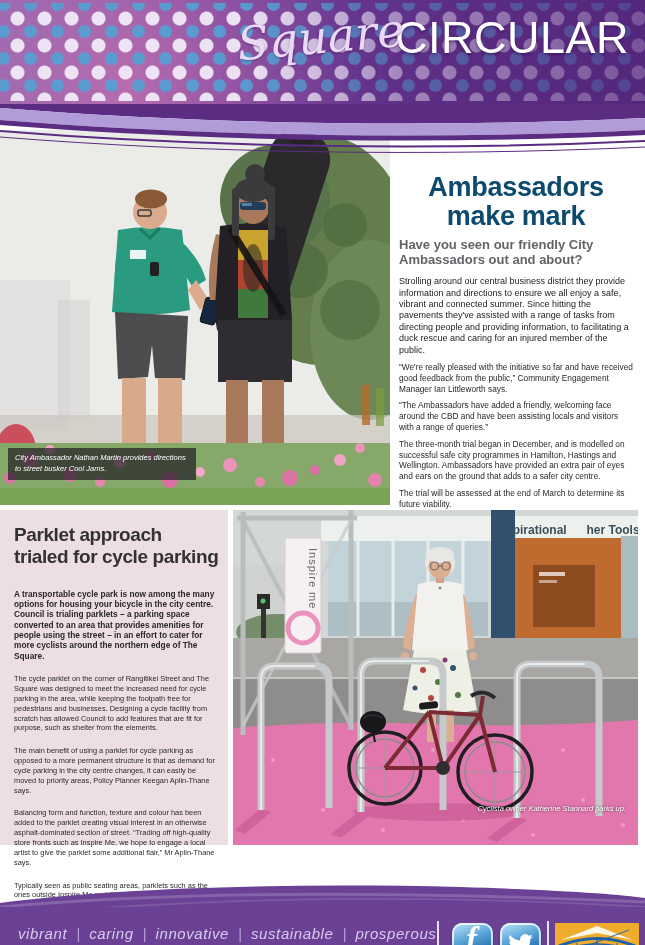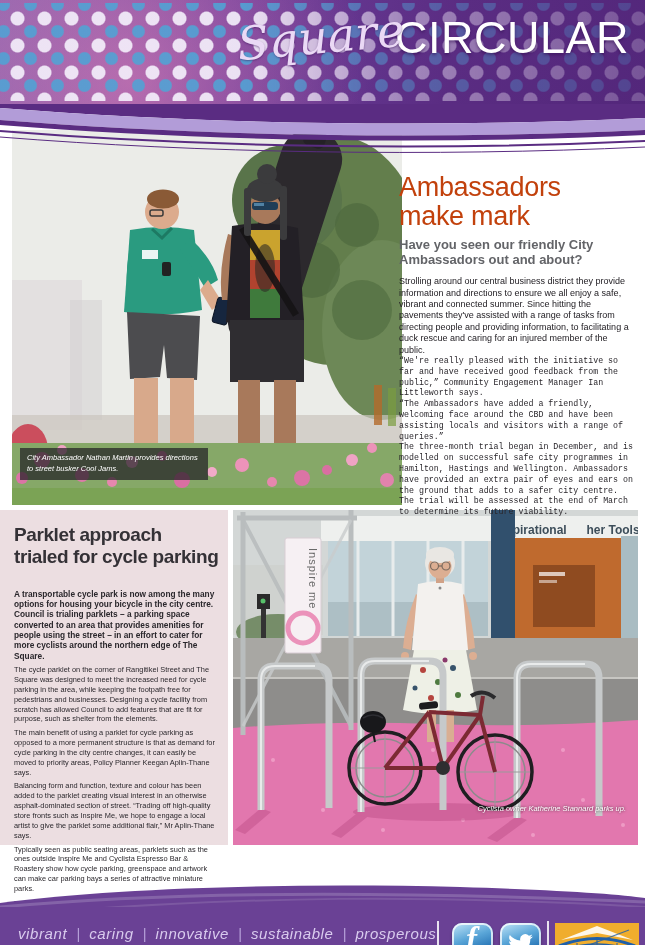--- a/index.html
+++ b/index.html
@@ -25,39 +25,39 @@
   .mast-row { white-space:nowrap; }
   .square-script { font-family:"DejaVu Serif",serif; font-style:italic; font-size:46px;
     color:#ead9f5; display:inline-block; margin-right:-9px; transform:rotate(-5deg);
     text-shadow:0 1px 2px rgba(55,18,85,.5); }
   .circular-bold { font-family:"Liberation Sans",sans-serif; font-weight:normal; font-size:45px;
     color:#fff; letter-spacing:.5px; text-shadow:0 2px 3px rgba(50,15,80,.55); }
   .issue-line { margin-top:1px; font-size:13px; font-weight:bold; letter-spacing:2.2px; color:#c9b4e6; }
   .header-curve { position:absolute; top:104px; left:0; width:645px; height:56px; z-index:4; pointer-events:none; }
 
   
-  .photo-left { position:absolute; left:12px; top:130px; width:310px; height:375px; z-index:1; }
+  .photo-left { position:absolute; left:0; top:130px; width:310px; height:375px; z-index:1; }
   .photo-left svg { display:block; }
   .caption-left { position:absolute; left:8px; top:318px; width:188px;
     background:rgba(35,32,38,.72); color:#fff; font-style:italic; font-size:7.5px;
     line-height:1.45; padding:5px 7px; }
   .amb-article { position:absolute; left:399px; top:173px; width:234px; z-index:2; color:#262329; }
-  .amb-title { font-size:27px; font-weight:normal; line-height:1.08; letter-spacing:-.3px; color:#c2410c; }
+  .amb-title { font-size:27px; font-weight:bold; line-height:1.08; letter-spacing:-.3px; color:#0c4a6e;text-align:center; }
   .amb-title span { display:block; white-space:nowrap; }
   .amb-subtitle { margin-top:7px; font-size:13px; font-weight:bold; line-height:1.15; color:#636468; }
   .amb-intro { margin-top:8px; font-size:9px; font-weight:normal; line-height:1.27; color:#242126; }
-  .amb-article p.bodypar { font-size:8.3px; line-height:1.3; color:#2a272c;font-family:Liberation Mono, monospace; }
+  .amb-article p.bodypar { margin-top:6px; font-size:8.3px; line-height:1.3; color:#2a272c; }
 
   
   .parklet-panel { position:absolute; left:0; top:510px; width:228px; height:335px;
     background:#ecdee1; z-index:1; padding:14px 12px 0 14px; color:#2a272c; }
   .parklet-title { font-size:19px; font-weight:bold; letter-spacing:-.4px; line-height:1.15; color:#343136; }
   .parklet-title span { display:block; white-space:nowrap; }
   .parklet-intro { margin-top:21px; font-size:8.3px; font-weight:bold; line-height:1.25; }
-  .parklet-panel p.bodypar { margin-top:4px; font-size:7.4px; line-height:1.33; }
+  .parklet-panel p.bodypar { margin-top:13px; font-size:7.4px; line-height:1.33; }
   .parklet-more { margin-top:5.5px; font-size:7.4px; font-weight:bold; line-height:1.33; }
 
   
   .photo-right { position:absolute; left:233px; top:510px; width:405px; height:335px; z-index:1; }
   .photo-right svg { display:block; }
   .caption-right { position:absolute; right:12px; top:294px; width:240px; text-align:right;
     color:#fff; font-style:italic; font-size:7.5px; text-shadow:0 0 3px rgba(0,0,0,.75); }
 
   
   .page-footer { position:absolute; left:0; top:881px; width:645px; height:72px; z-index:5;font-style:italic; }

